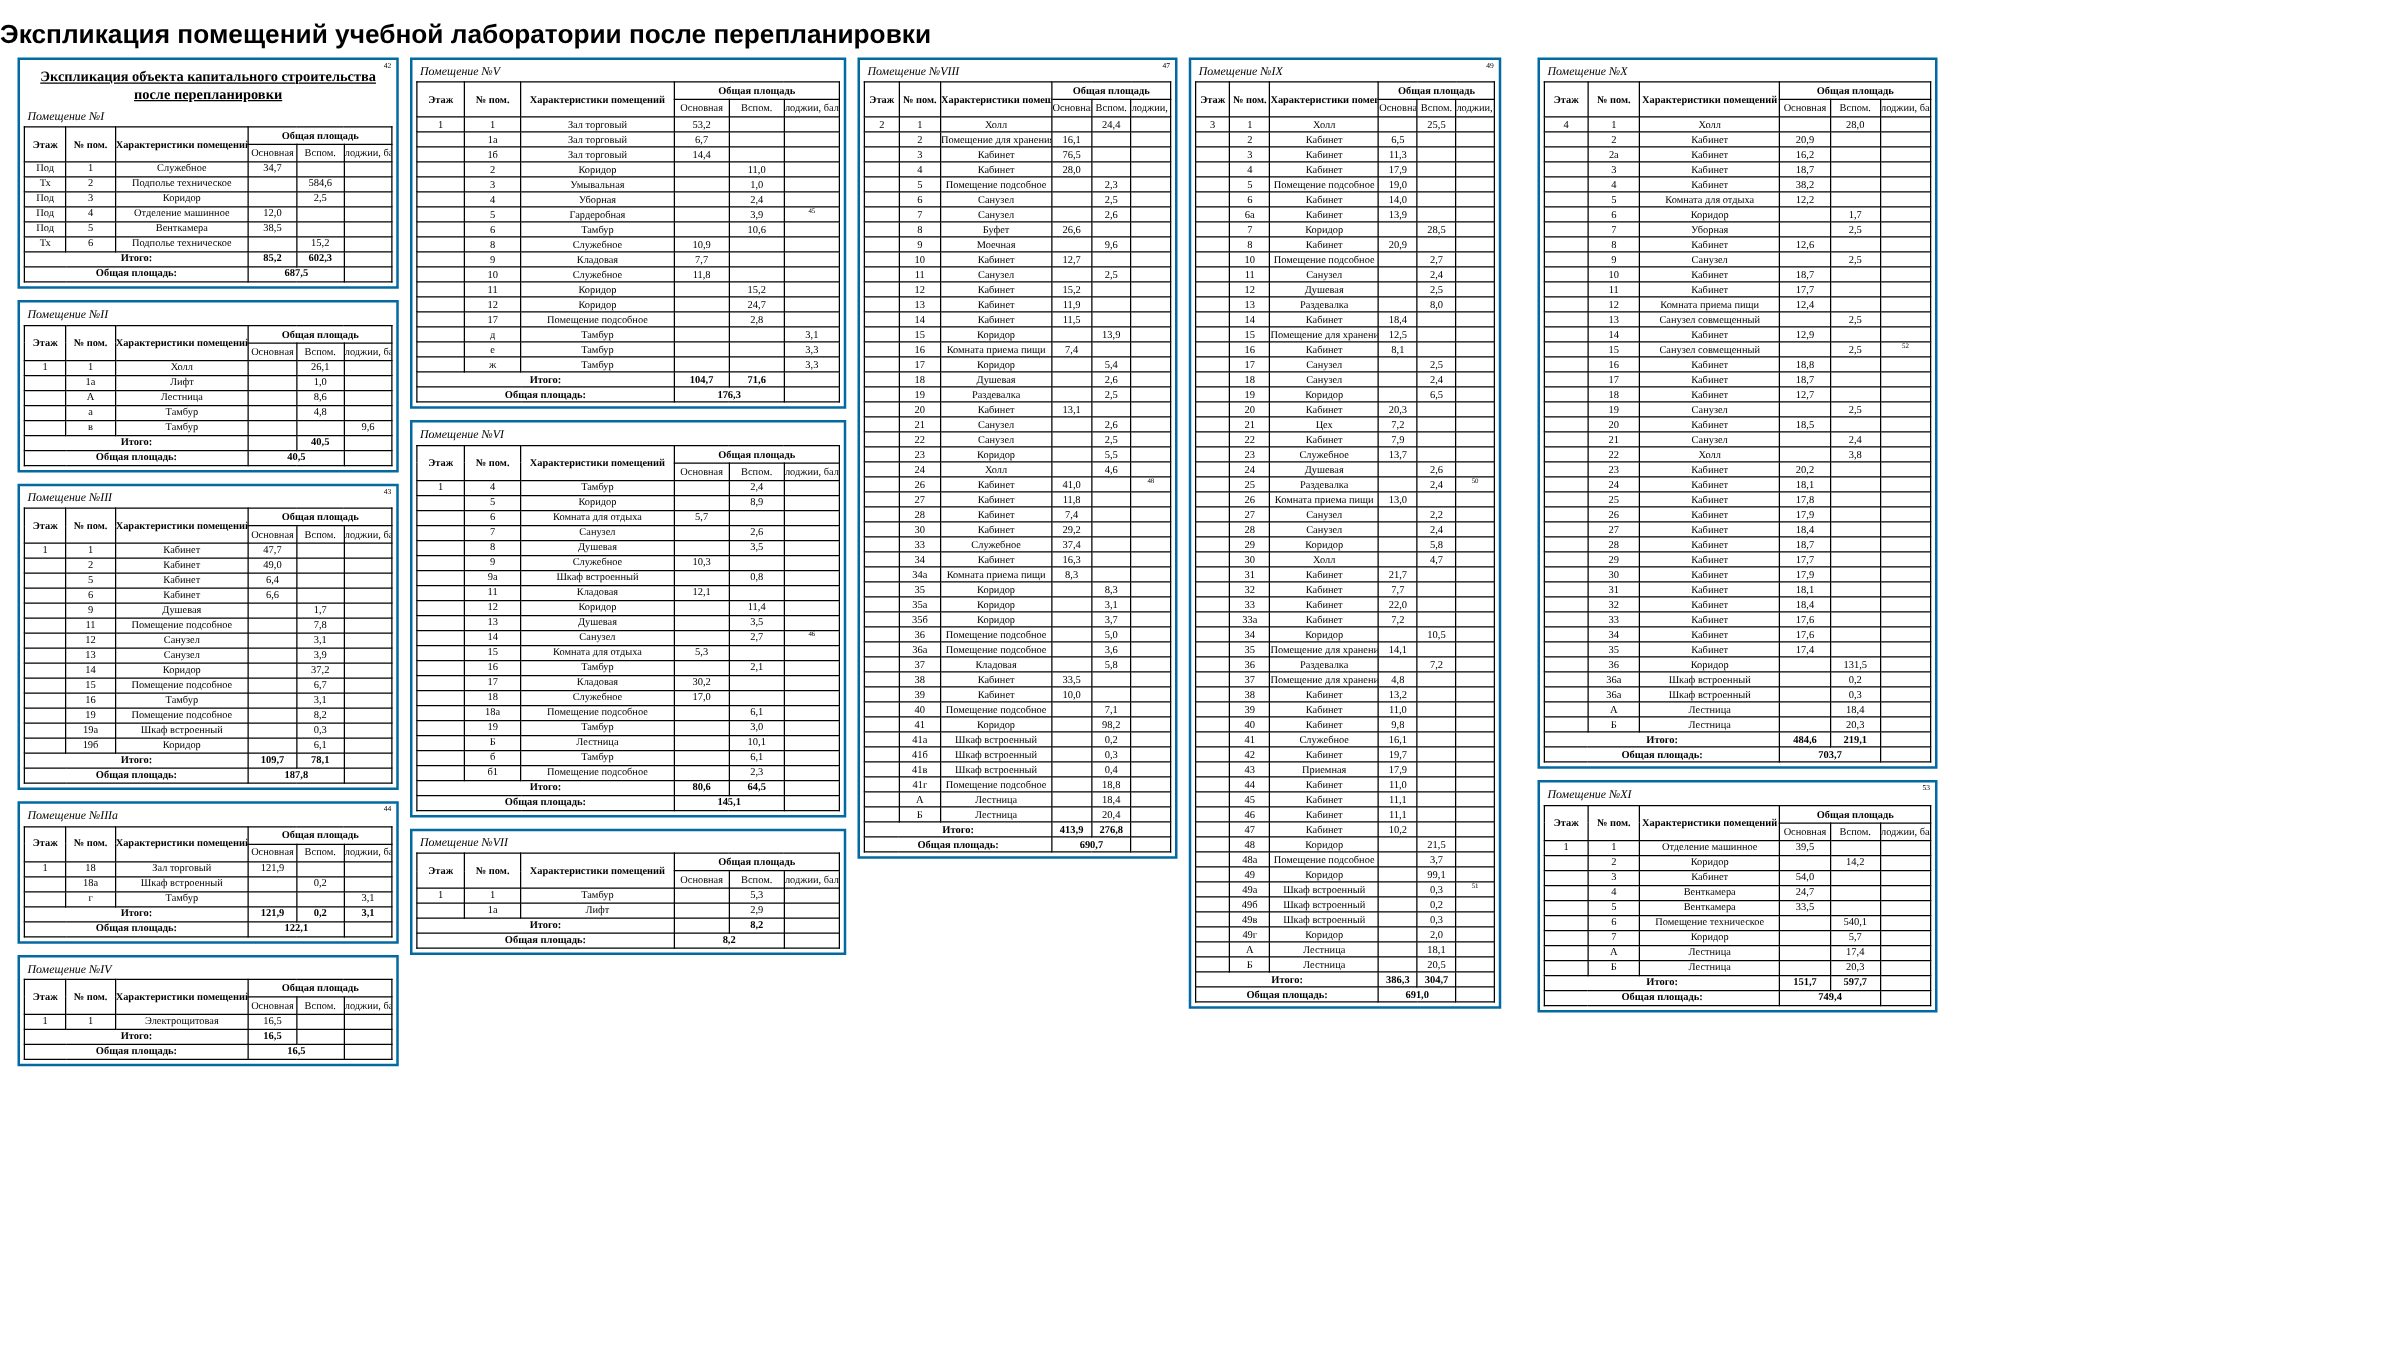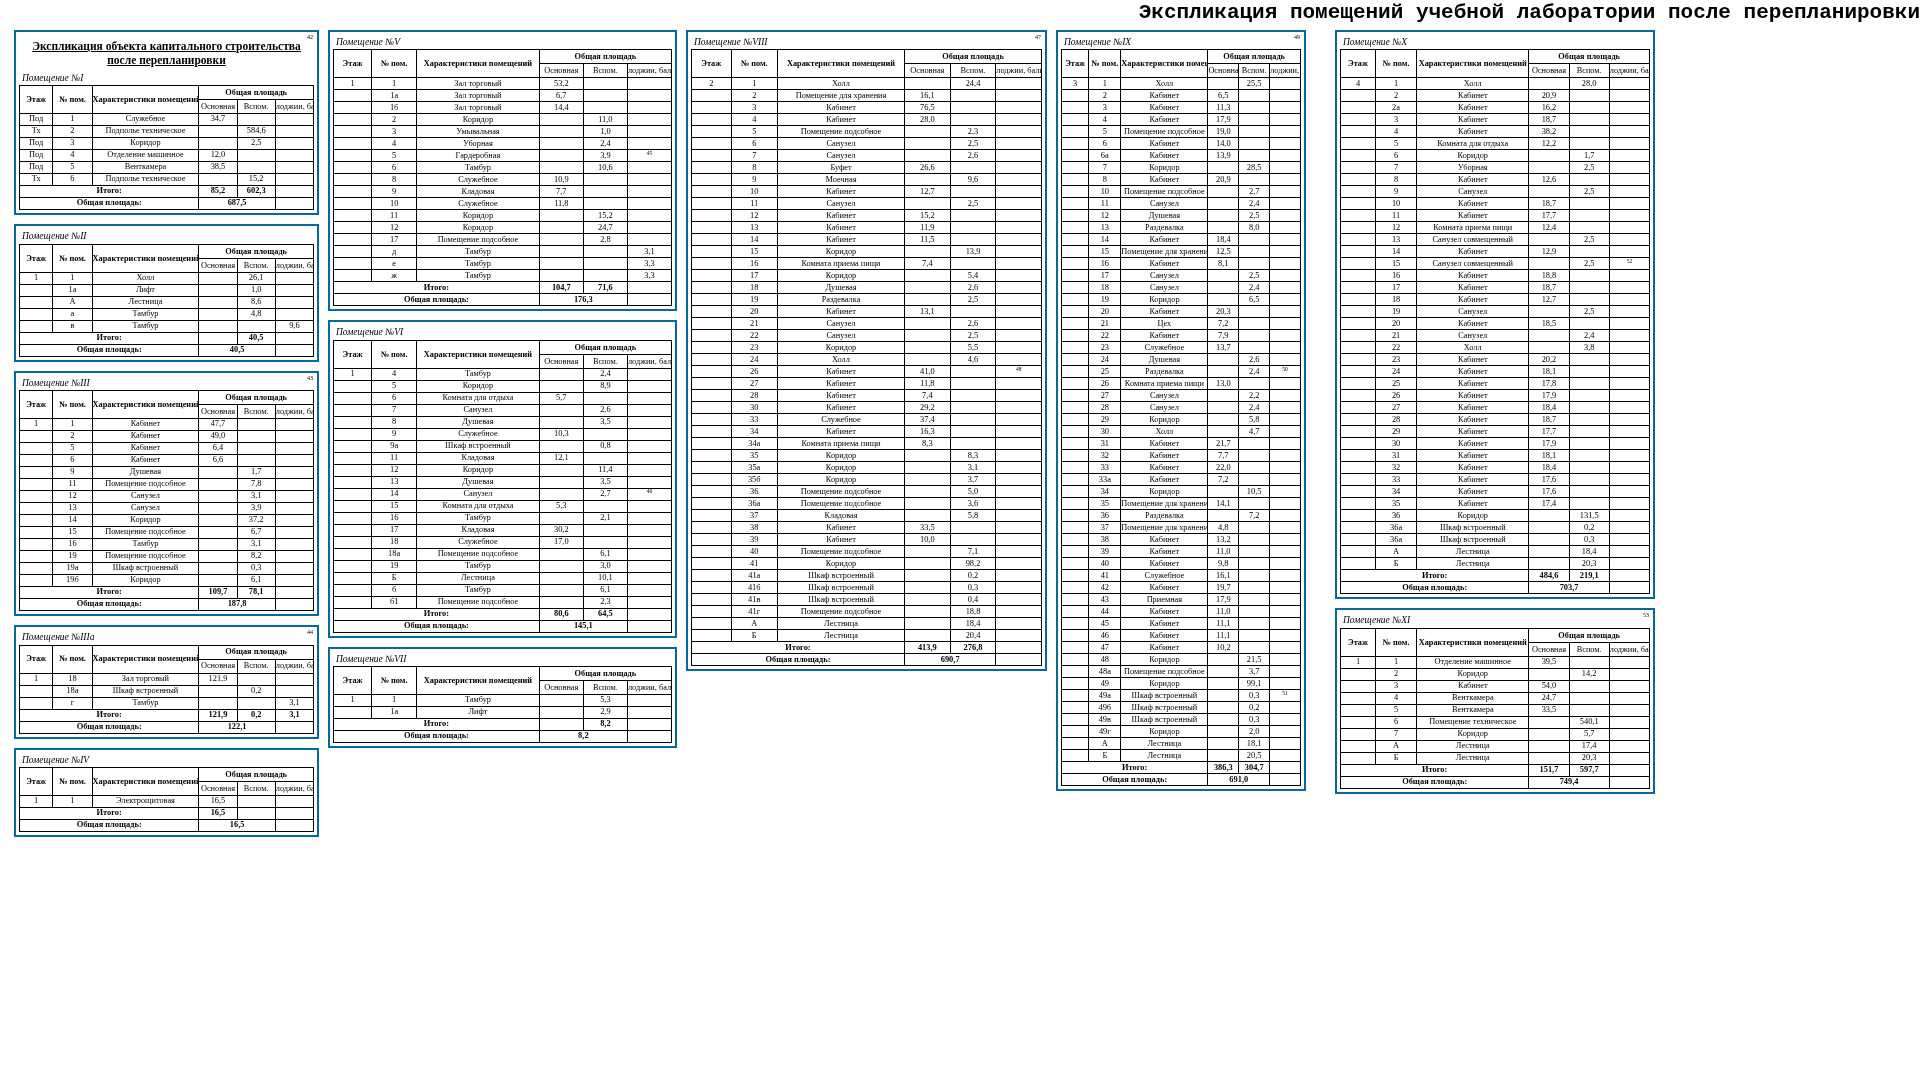--- a/index.html
+++ b/index.html
@@ -7,44 +7,44 @@
   body{
     width:1920px; height:1078px;
     background:#ffffff;
     font-family:"Liberation Serif","DejaVu Serif",serif;
     color:#000;
     overflow:hidden;
   }
   #page{position:relative;width:1920px;height:1078px;box-sizing:border-box;}
 
   .doc-title{
-    text-align:right;
-    font-family:Liberation Mono, monospace;
+    text-align:left;
+    font-family:Liberation Sans, sans-serif;
     font-weight:bold;
     font-size:21px;
     letter-spacing:0px;
-    padding-top:1px;
+    padding-top:16px;
     padding-bottom:6px;
   }
 
   .columns{
     display:flex;
     align-items:flex-start;
     justify-content:flex-start;
     padding:0 14px;
     gap:9px;
   }
   .col{
     display:flex;
     flex-direction:column;
     align-items:stretch;
   }
   .c1{width:305px;}
   .c2{width:349px;}
-  .c3{width:361px;}
+  .c3{width:256px;}
   .c4{width:250px;}
   .c5{width:320px;padding-left:20px;}
 
   
   .block{
     border:2px solid #0369a1;
     margin-bottom:9px;
     background:#fff;
     position:relative;
     padding:0;

